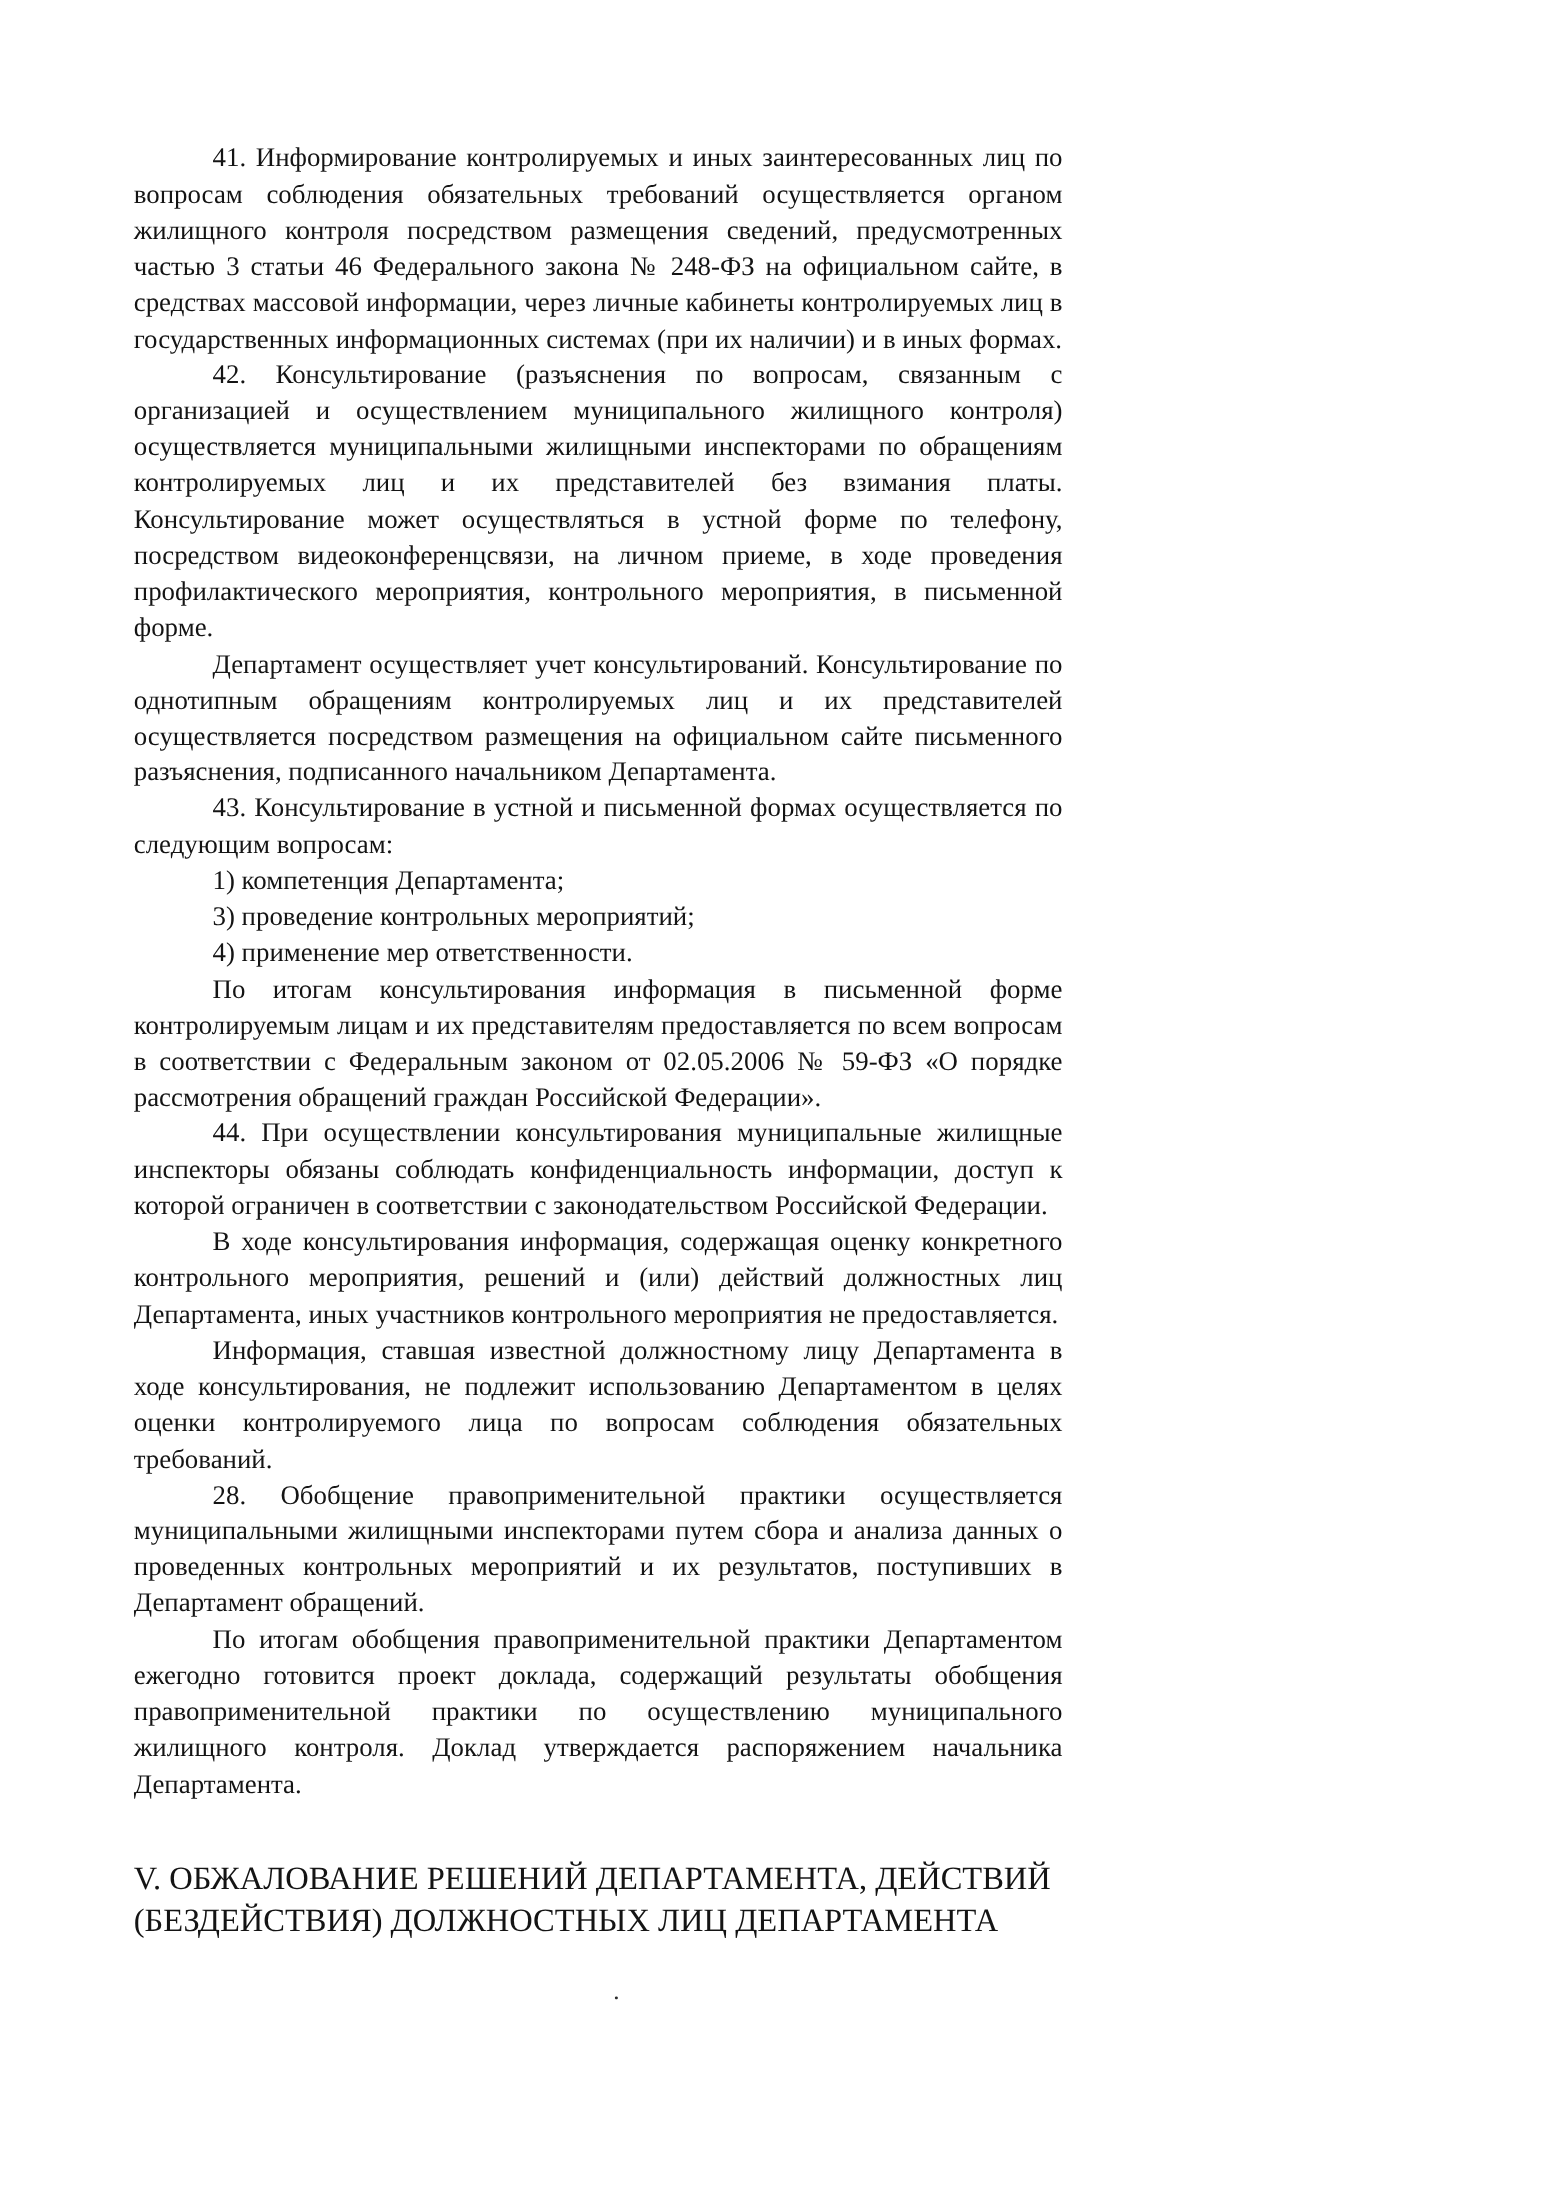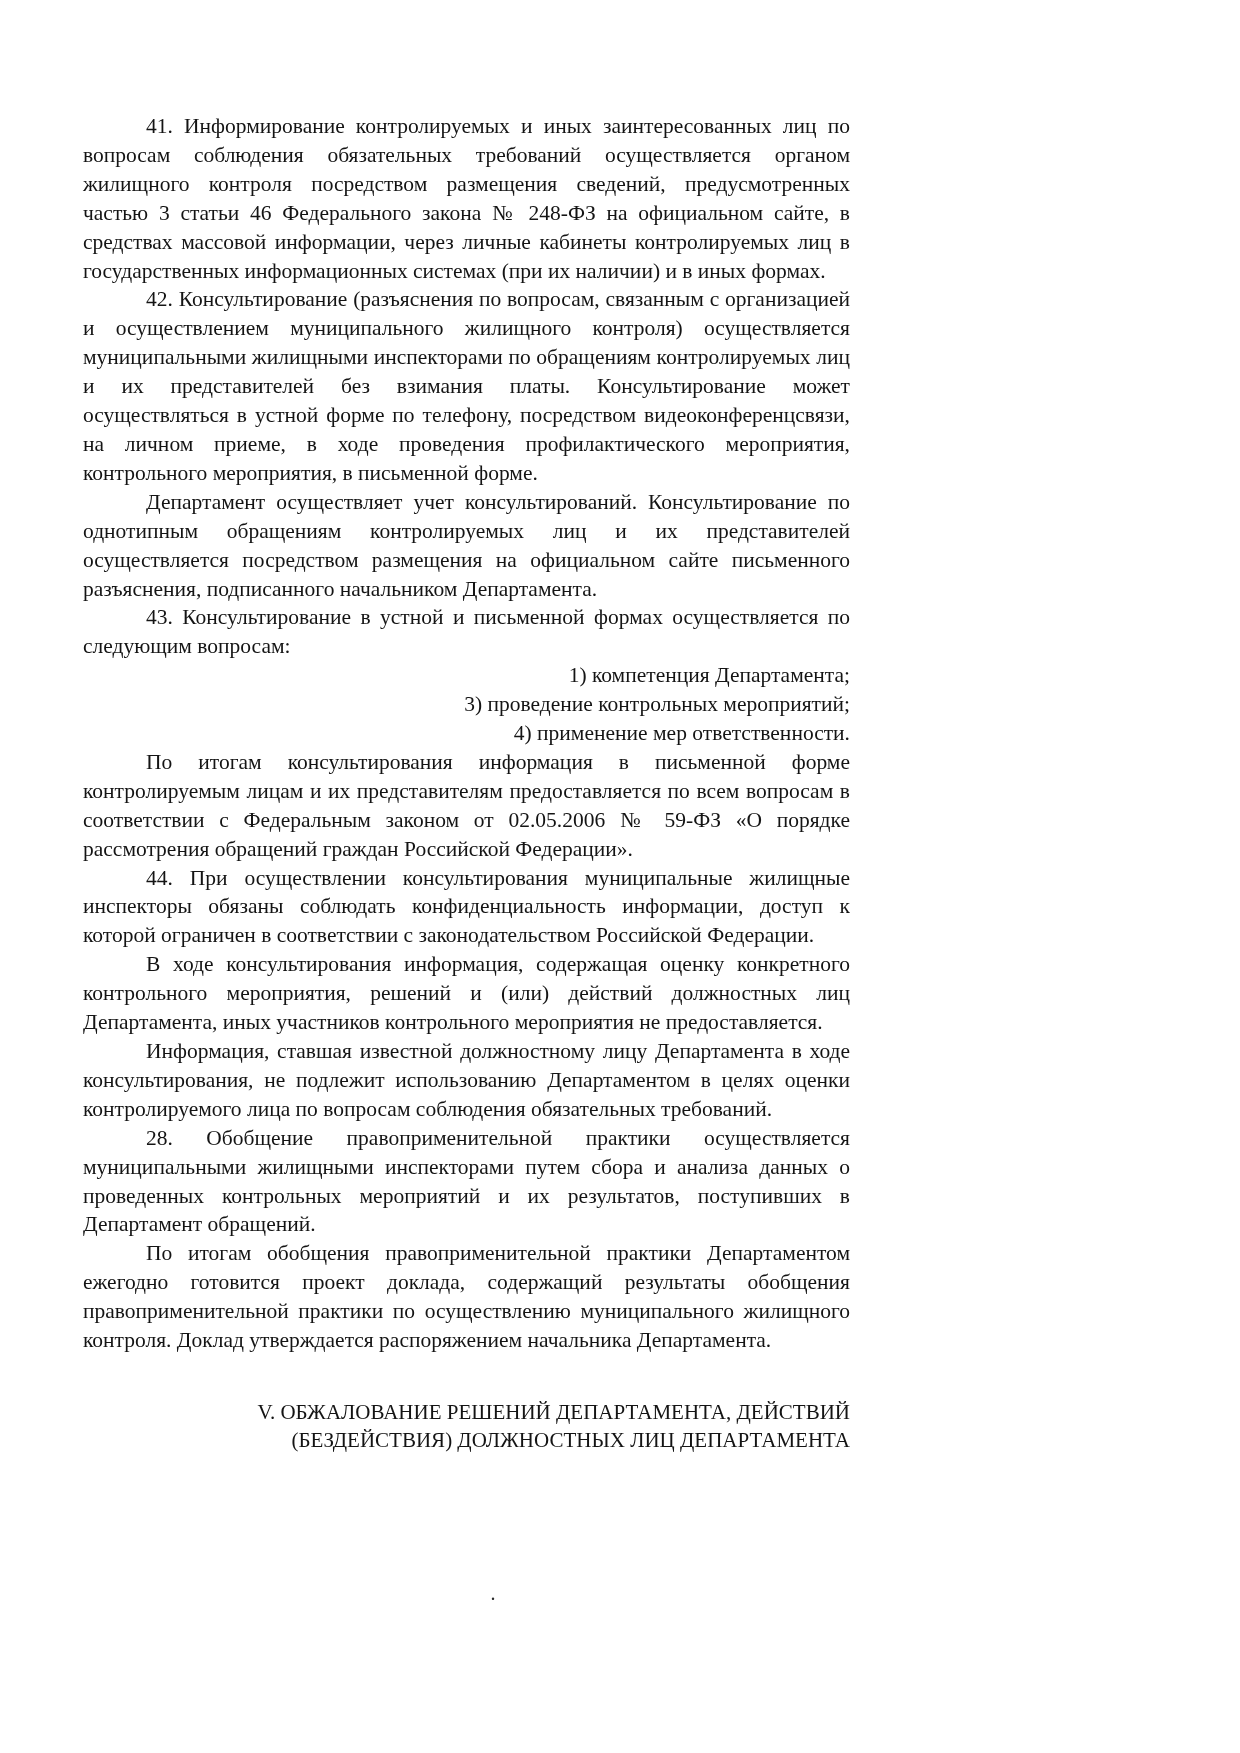--- a/index.html
+++ b/index.html
@@ -14,44 +14,44 @@
     font-family: "Liberation Serif", "DejaVu Serif", serif;
     color: #141414;
   }
   .page {
     position: absolute;
     top: 0;
     left: 0;
     width: 987px;
     height: 1753px;
     box-sizing: border-box;
-    padding: 112px 137px 60px 83px;
+    padding: 112px 137px 60px 107px;
   }
   .doc-body {
     font-size: 21.5px;
     line-height: 1.345;
     text-align: justify;
     text-justify: inter-word;
   }
   p.para {
     margin: 0;
     text-indent: 63px;
     hyphens: none;
   }
   p.list-item {
     margin: 0;
     text-indent: 63px;
-    text-align: right;
+    text-align: left;
   }
   .section-heading {
     margin: 44px 0 0 0;
-    text-align: right;
+    text-align: left;
     text-indent: 0;
     line-height: 1.33;
-    font-size: 21px;
+    font-size: 26px;
     font-family: Liberation Serif, serif;
   }
   .heading-line {
     display: block;
   }
   .footer-mark {
     position: absolute;
     left: 0;
     right: 0;
     bottom: 148px;

